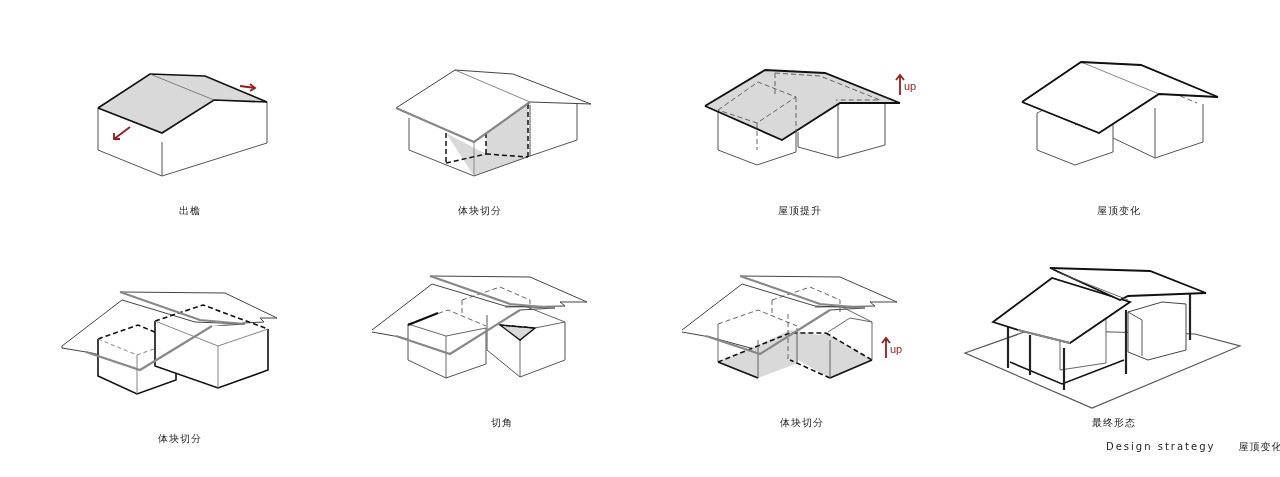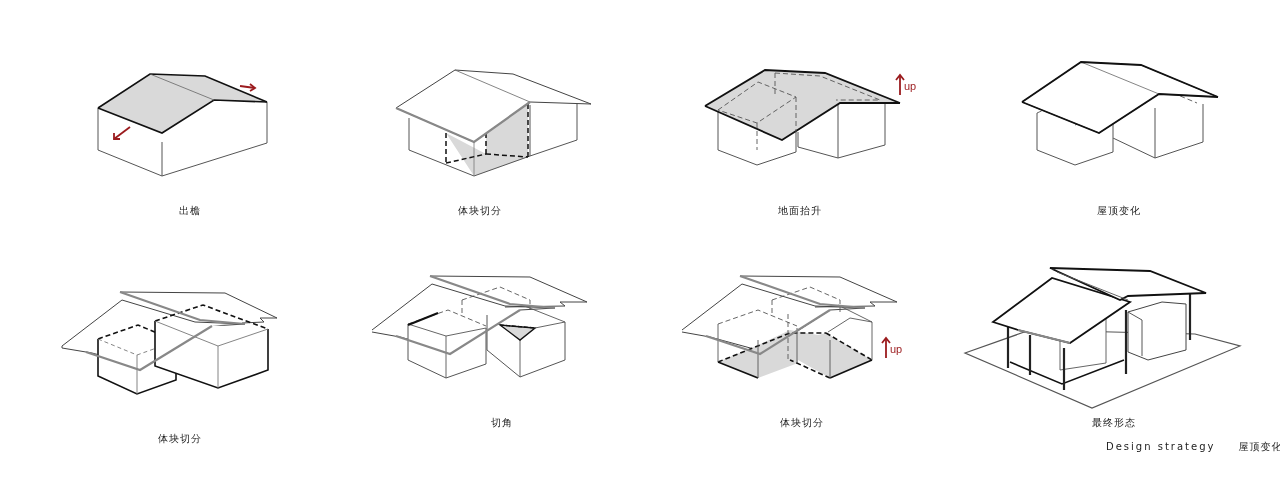--- a/index.html
+++ b/index.html
@@ -74,21 +74,21 @@
       <line x1="796" y1="97" x2="796" y2="132"></line>
       <polyline points="775,73 820,76 880,100 836,100"></polyline>
       <line x1="775" y1="73" x2="775" y2="96"></line>
     </g>
     <g stroke="#9b1b1e" stroke-width="1.8" fill="none">
       <line x1="900" y1="95" x2="900" y2="76"></line>
       <polyline points="896,80 900,75 904,80"></polyline>
     </g>
   </svg>
   <div class="up-label" style="left:904px;top:80px;">up</div>
-  <div class="caption" style="left:800px;top:204px;">地面抬升</div>
+  <div class="caption" style="left:800px;top:204px;">屋顶提升</div>
 </div>
 
 <div class="panel" style="left:7px;top:0;width:1280px;height:230px;">
   <svg width="1280" height="230">
     <polyline points="1030,113 1030,150 1068,165 1106,152 1106,122" fill="#fff" stroke="#555" stroke-width="1"></polyline>
     <polyline points="1106,138 1148,158 1196,142 1196,104" fill="#fff" stroke="#555" stroke-width="1"></polyline>
     <line x1="1148" y1="158" x2="1148" y2="108" stroke="#555" stroke-width="1"></line>
     <g stroke="#555" stroke-width="0.9" stroke-dasharray="5,3" fill="none">
       <polyline points="1030,113 1068,96 1106,110 1068,125"></polyline>
       <polyline points="1085,98 1130,78 1190,103"></polyline>

